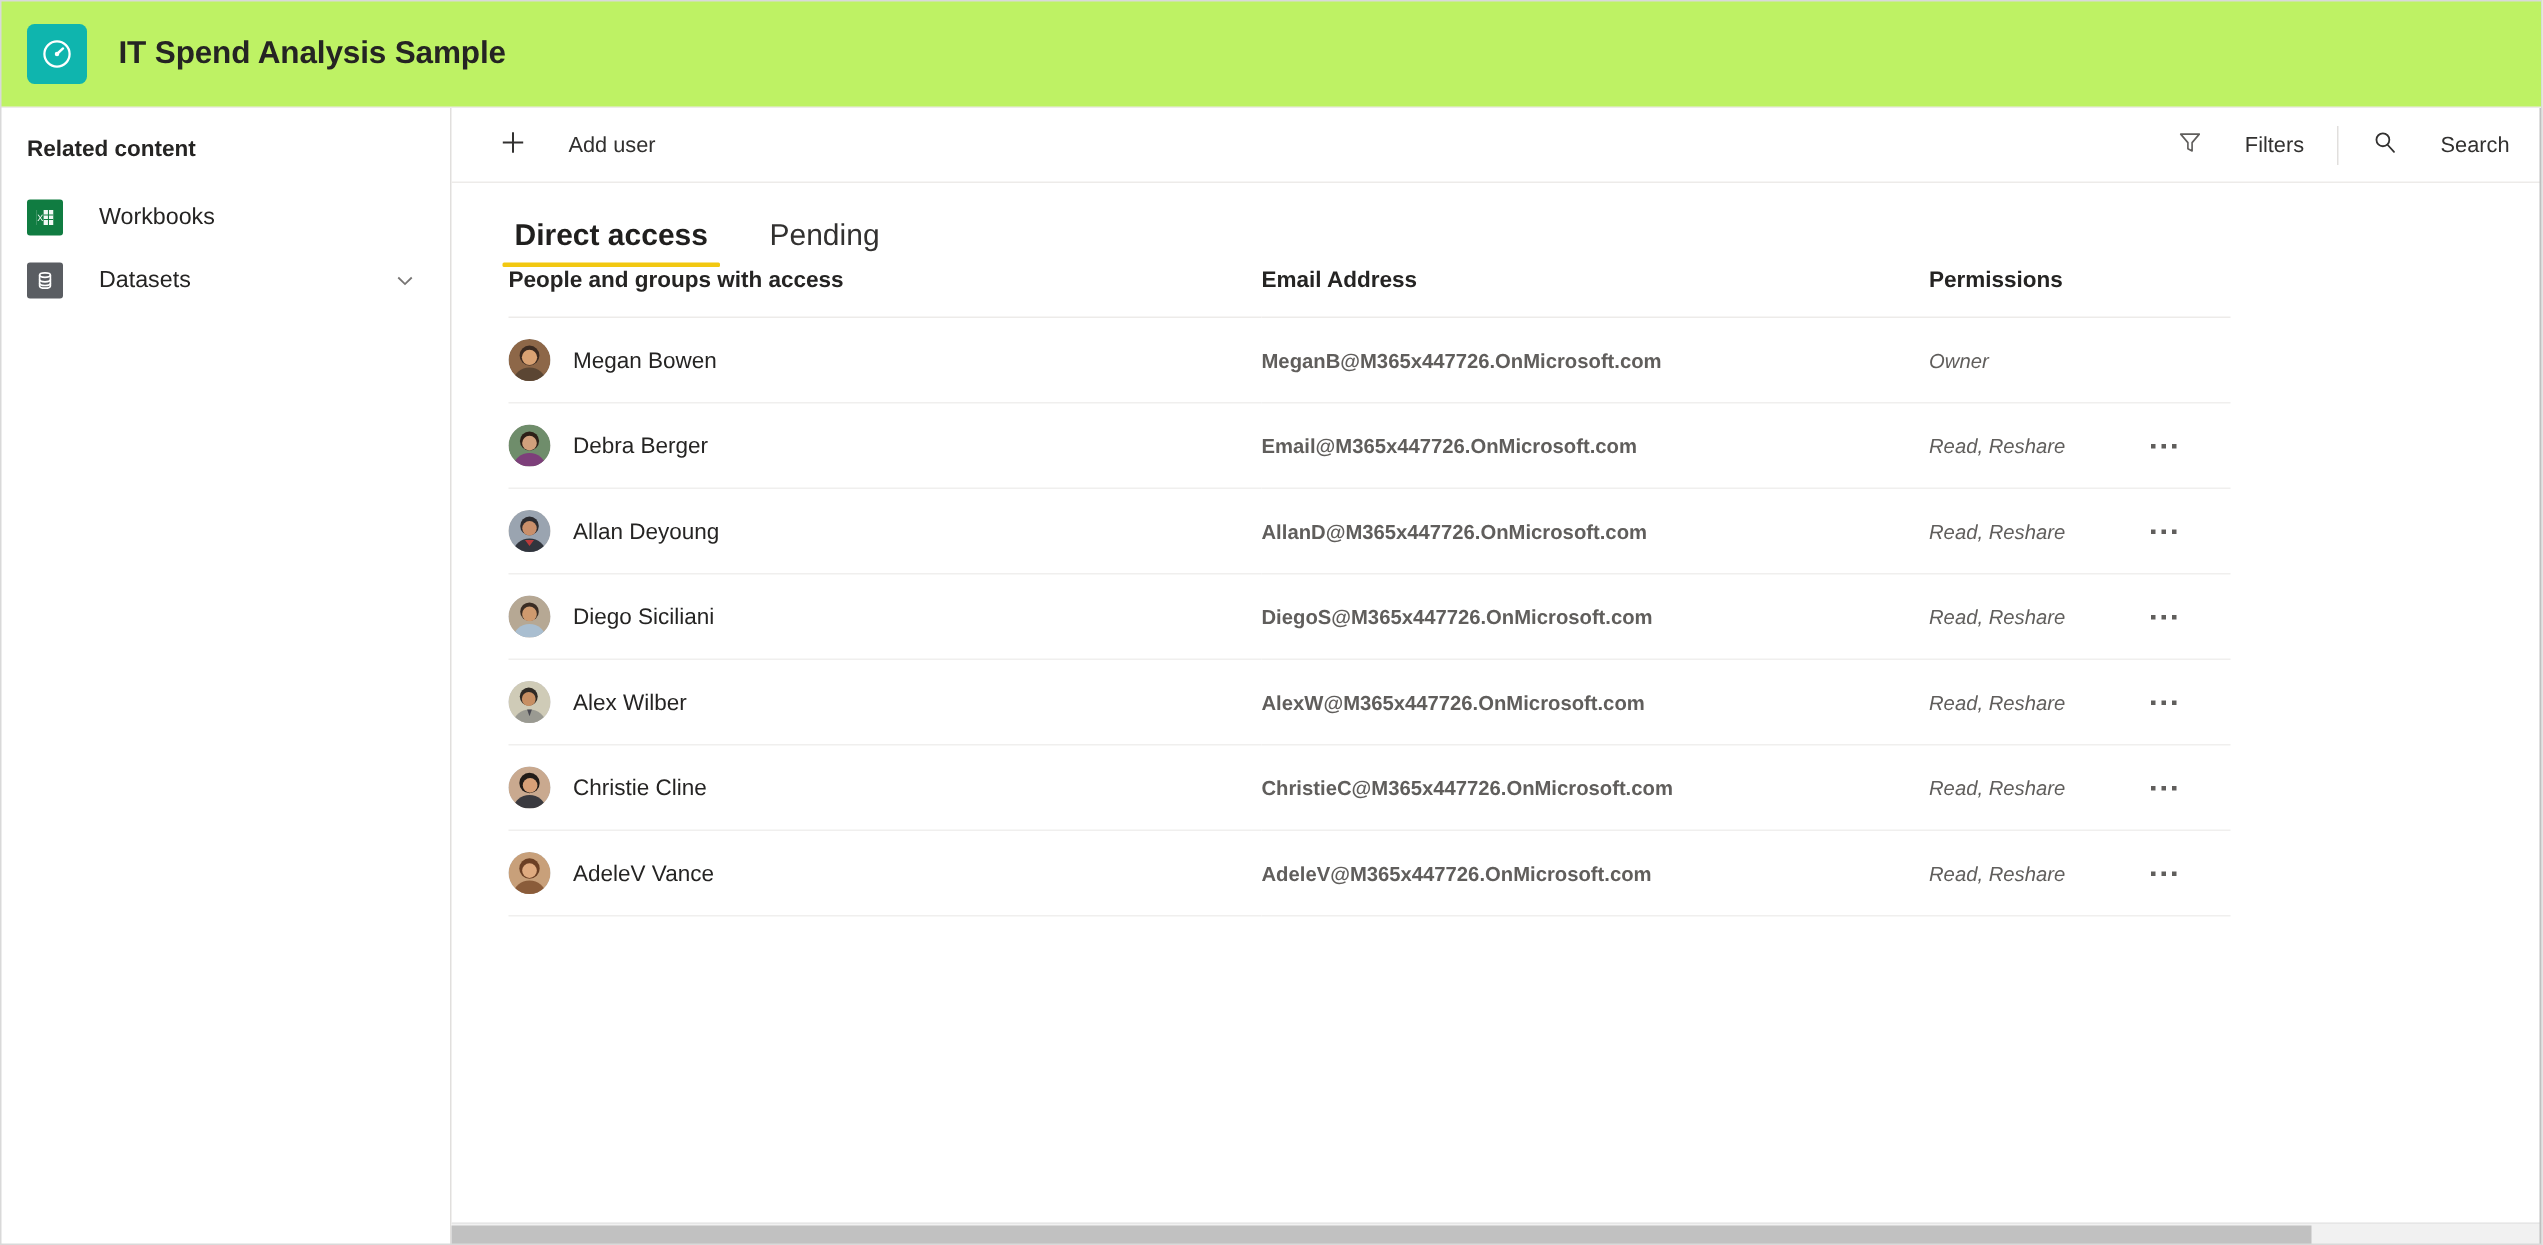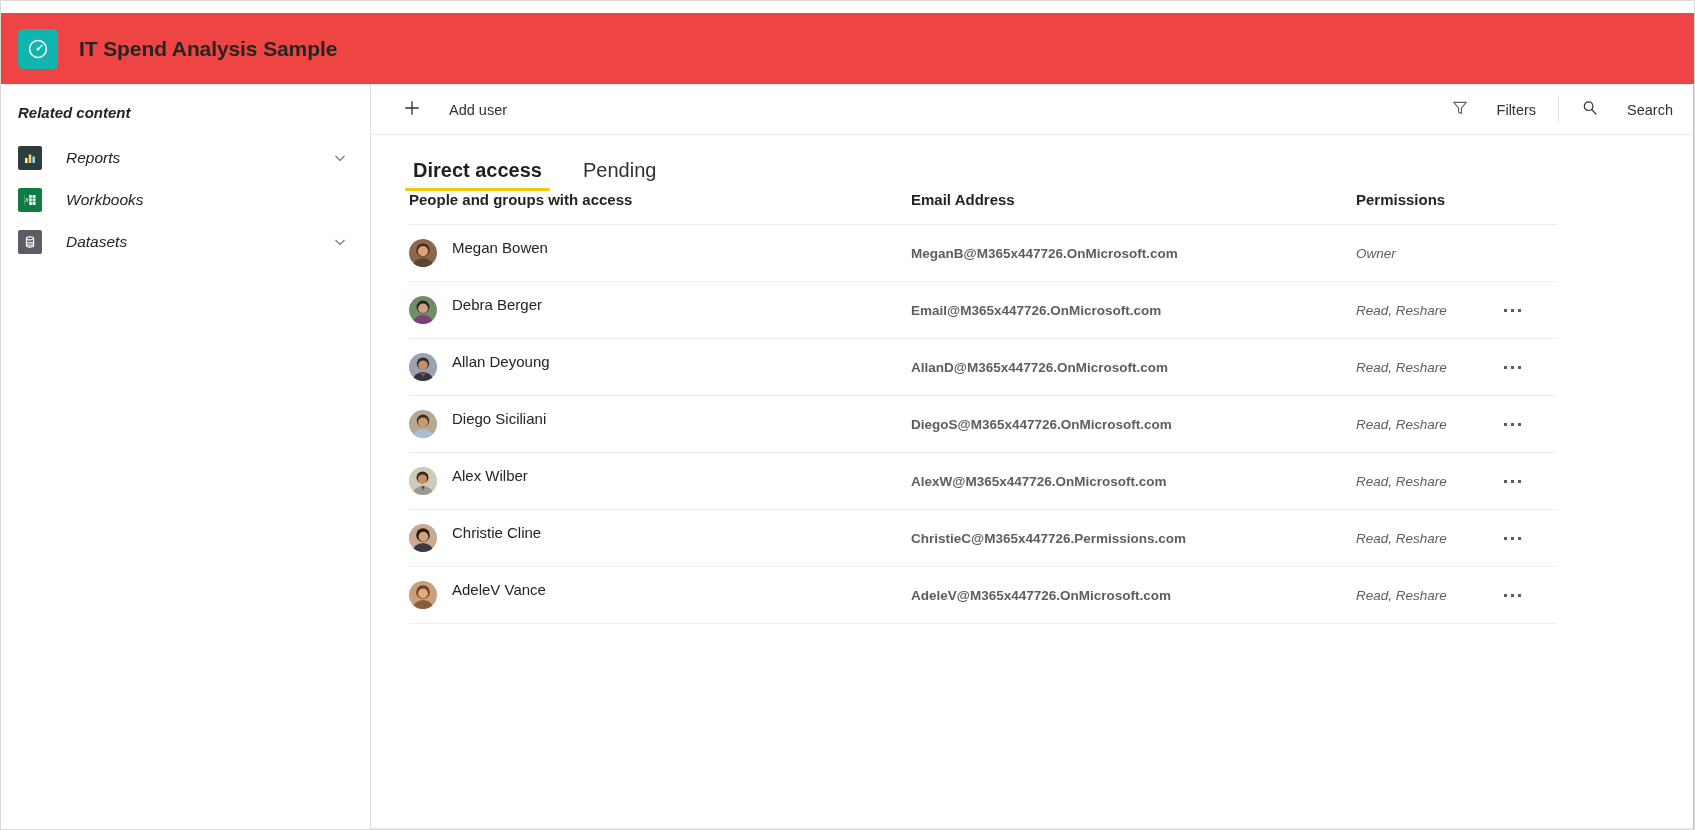--- a/index.html
+++ b/index.html
@@ -11,22 +11,21 @@
     overflow: hidden;
   }
 
   
   .app-header {
     height: 72px;
     display: flex;
     align-items: center;
     padding-left: 18px;
     border-bottom: 1px solid #edebe9;
-    background: #ef4444;
-    margin-top: 13px;
+    background: #bef264;
   }
   .app-logo {
     width: 40px; height: 40px;
     border-radius: 5px;
     background: #0fb5ae;
     display: flex; align-items: center; justify-content: center;
     flex: none;
   }
   .app-logo svg { display: block; }
   .app-title {
@@ -36,26 +35,25 @@
     letter-spacing: -0.1px;
     color: #252423;
     white-space: nowrap;
   }
 
   
   .body-wrap { display: flex; height: 758px; }
 
   
   .sidebar {
-    width: 371px;
+    width: 301px;
     flex: none;
     border-right: 1px solid #e1dfdd;
     padding-top: 14px;
     background: #ffffff;
-    font-style: italic;
   }
   .sidebar-title {
     font-size: 15px;
     font-weight: 700;
     color: #252423;
     padding: 0 0 0 18px;
     line-height: 28px;
     margin-bottom: 10px;
   }
   .nav-item {
@@ -180,21 +178,21 @@
   th.col-menu   { width: 61px; }
 
   table.access td {
     border-bottom: 1px solid #f0efee;
     height: 57px;
     font-size: 13.5px;
     color: #605e5c;
     vertical-align: middle;
     padding: 0;
   }
-  .person { display: flex; }
+  .person { display: flex; align-items: center; }
   .avatar {
     width: 28px; height: 28px;
     border-radius: 50%;
     flex: none;
     overflow: hidden;
     position: relative;
     background: #c8c6c4;
   }
   .avatar svg { display: block; width: 28px; height: 28px; }
   .person-name {
@@ -267,35 +265,20 @@
     </span>
   </div>
   <div class="app-title">IT Spend Analysis Sample</div>
 </div>
 
 <div class="body-wrap">
 
   <aside class="sidebar">
     <div class="sidebar-title">Related content</div>
 
-    <div class="nav-item">
-      <span class="nav-icon reports">
-        <svg width="16" height="16" viewBox="0 0 16 16">
-          <rect x="3" y="8" width="2.6" height="5" fill="#f2f2f2"></rect>
-          <rect x="6.7" y="4.5" width="2.6" height="8.5" fill="#ffd24d"></rect>
-          <rect x="10.4" y="6.5" width="2.6" height="6.5" fill="#8fd4f5"></rect>
-        </svg>
-      </span>
-      <span class="nav-label">Reports</span>
-      <span class="chev">
-        <svg width="16" height="16" viewBox="0 0 16 16">
-          <path d="M3.5 6 L8 10.4 L12.5 6" fill="none" stroke="#605e5c" stroke-width="1.2"></path>
-        </svg>
-      </span>
-    </div>
 
     <div class="nav-item">
       <span class="nav-icon workbooks">
         <svg width="16" height="16" viewBox="0 0 16 16">
           <rect x="2.5" y="3" width="11" height="10" fill="#ffffff" opacity=".95"></rect>
           <rect x="2.5" y="3" width="4.6" height="10" fill="#107c41"></rect>
           <text x="4.8" y="10.2" font-size="6" fill="#ffffff" text-anchor="middle" font-family="Liberation Sans, sans-serif">X</text>
           <g stroke="#107c41" stroke-width="0.7">
             <line x1="7.1" y1="6.3" x2="13.5" y2="6.3"></line>
             <line x1="7.1" y1="9.3" x2="13.5" y2="9.3"></line>
@@ -520,21 +503,21 @@
                   <svg viewBox="0 0 28 28">
                       <circle cx="14" cy="14" r="14" fill="#c9a98f"></circle>
                       <circle cx="14" cy="11" r="6.8" fill="#221c18"></circle>
                       <circle cx="14.4" cy="12.6" r="4.9" fill="#d8a077"></circle>
                       <path d="M3.5 28 a10.5 9 0 0 1 21 0 Z" fill="#3a3a3f"></path>
                     </svg>
                 </span>
                 <span class="person-name">Christie Cline</span>
               </div>
             </td>
-            <td class="email">ChristieC@M365x447726.Permissions.com</td>
+            <td class="email">ChristieC@M365x447726.OnMicrosoft.com</td>
             <td class="perm">Read, Reshare</td>
             <td class="menu">
               <button class="ellipsis-btn">
                 <span class="dots">
                     <i></i>
                     <i></i>
                     <i></i>
                   </span>
               </button>
             </td>

